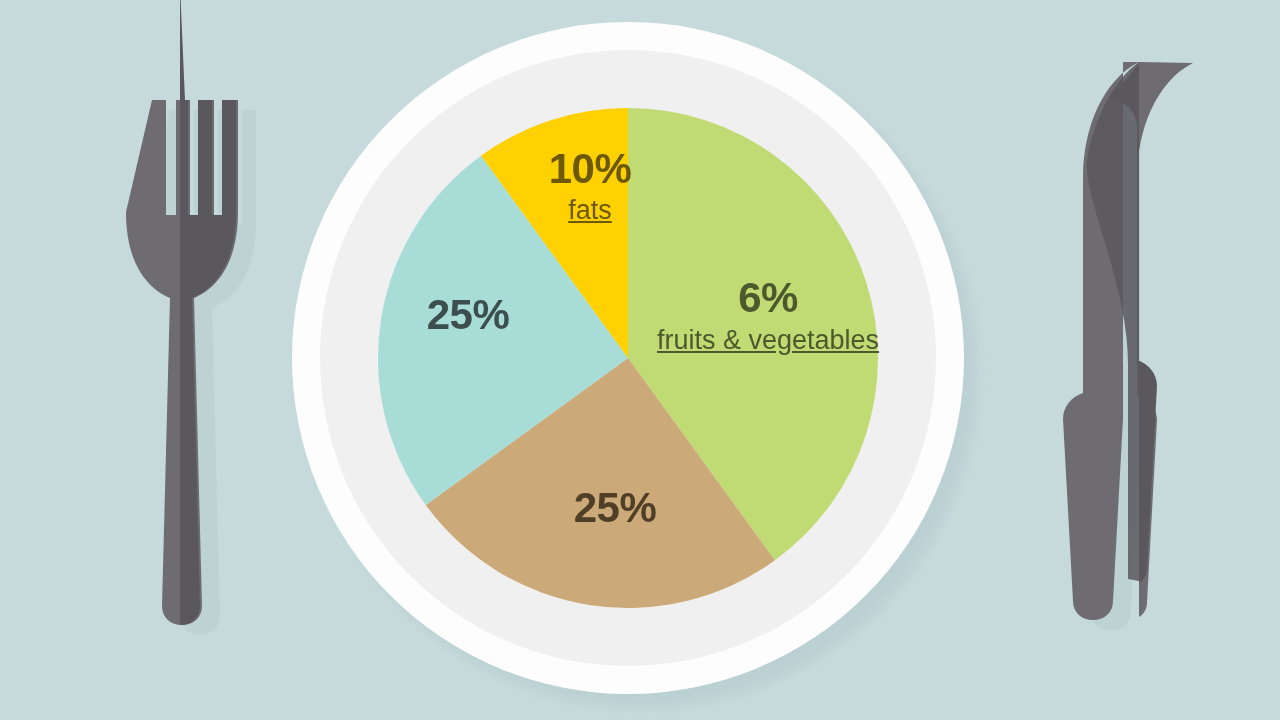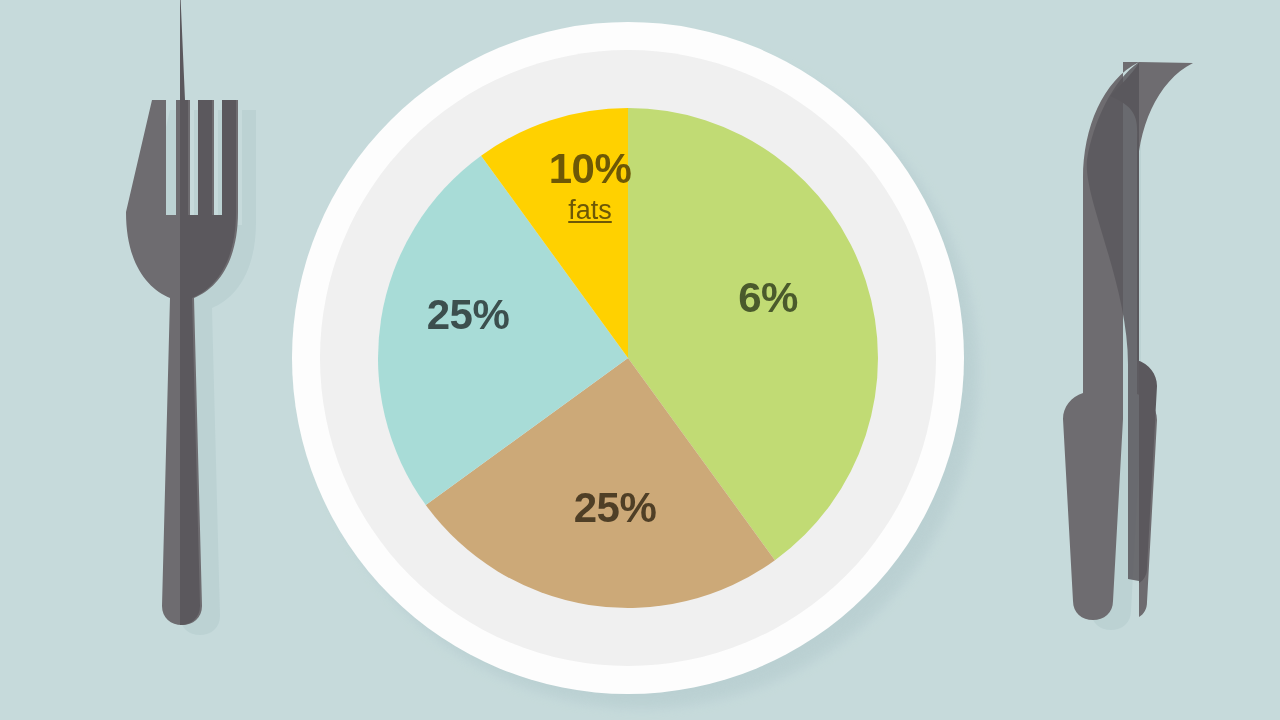--- a/index.html
+++ b/index.html
@@ -197,20 +197,21 @@
     </svg>
   </div>
 
   <div class="slice-label" id="label-fats">
     <span class="pct">10%</span>
     <span class="name">fats</span>
   </div>
 
   <div class="slice-label" id="label-fruits">
     <span class="pct">6%</span>
+    <span class="name">fruits &amp; vegetables</span>
   </div>
 
   <div class="slice-label" id="label-protein">
     <span class="pct">25%</span>
   </div>
 
   <div class="slice-label" id="label-cellulose">
     <span class="pct">25%</span>
   </div>
 

